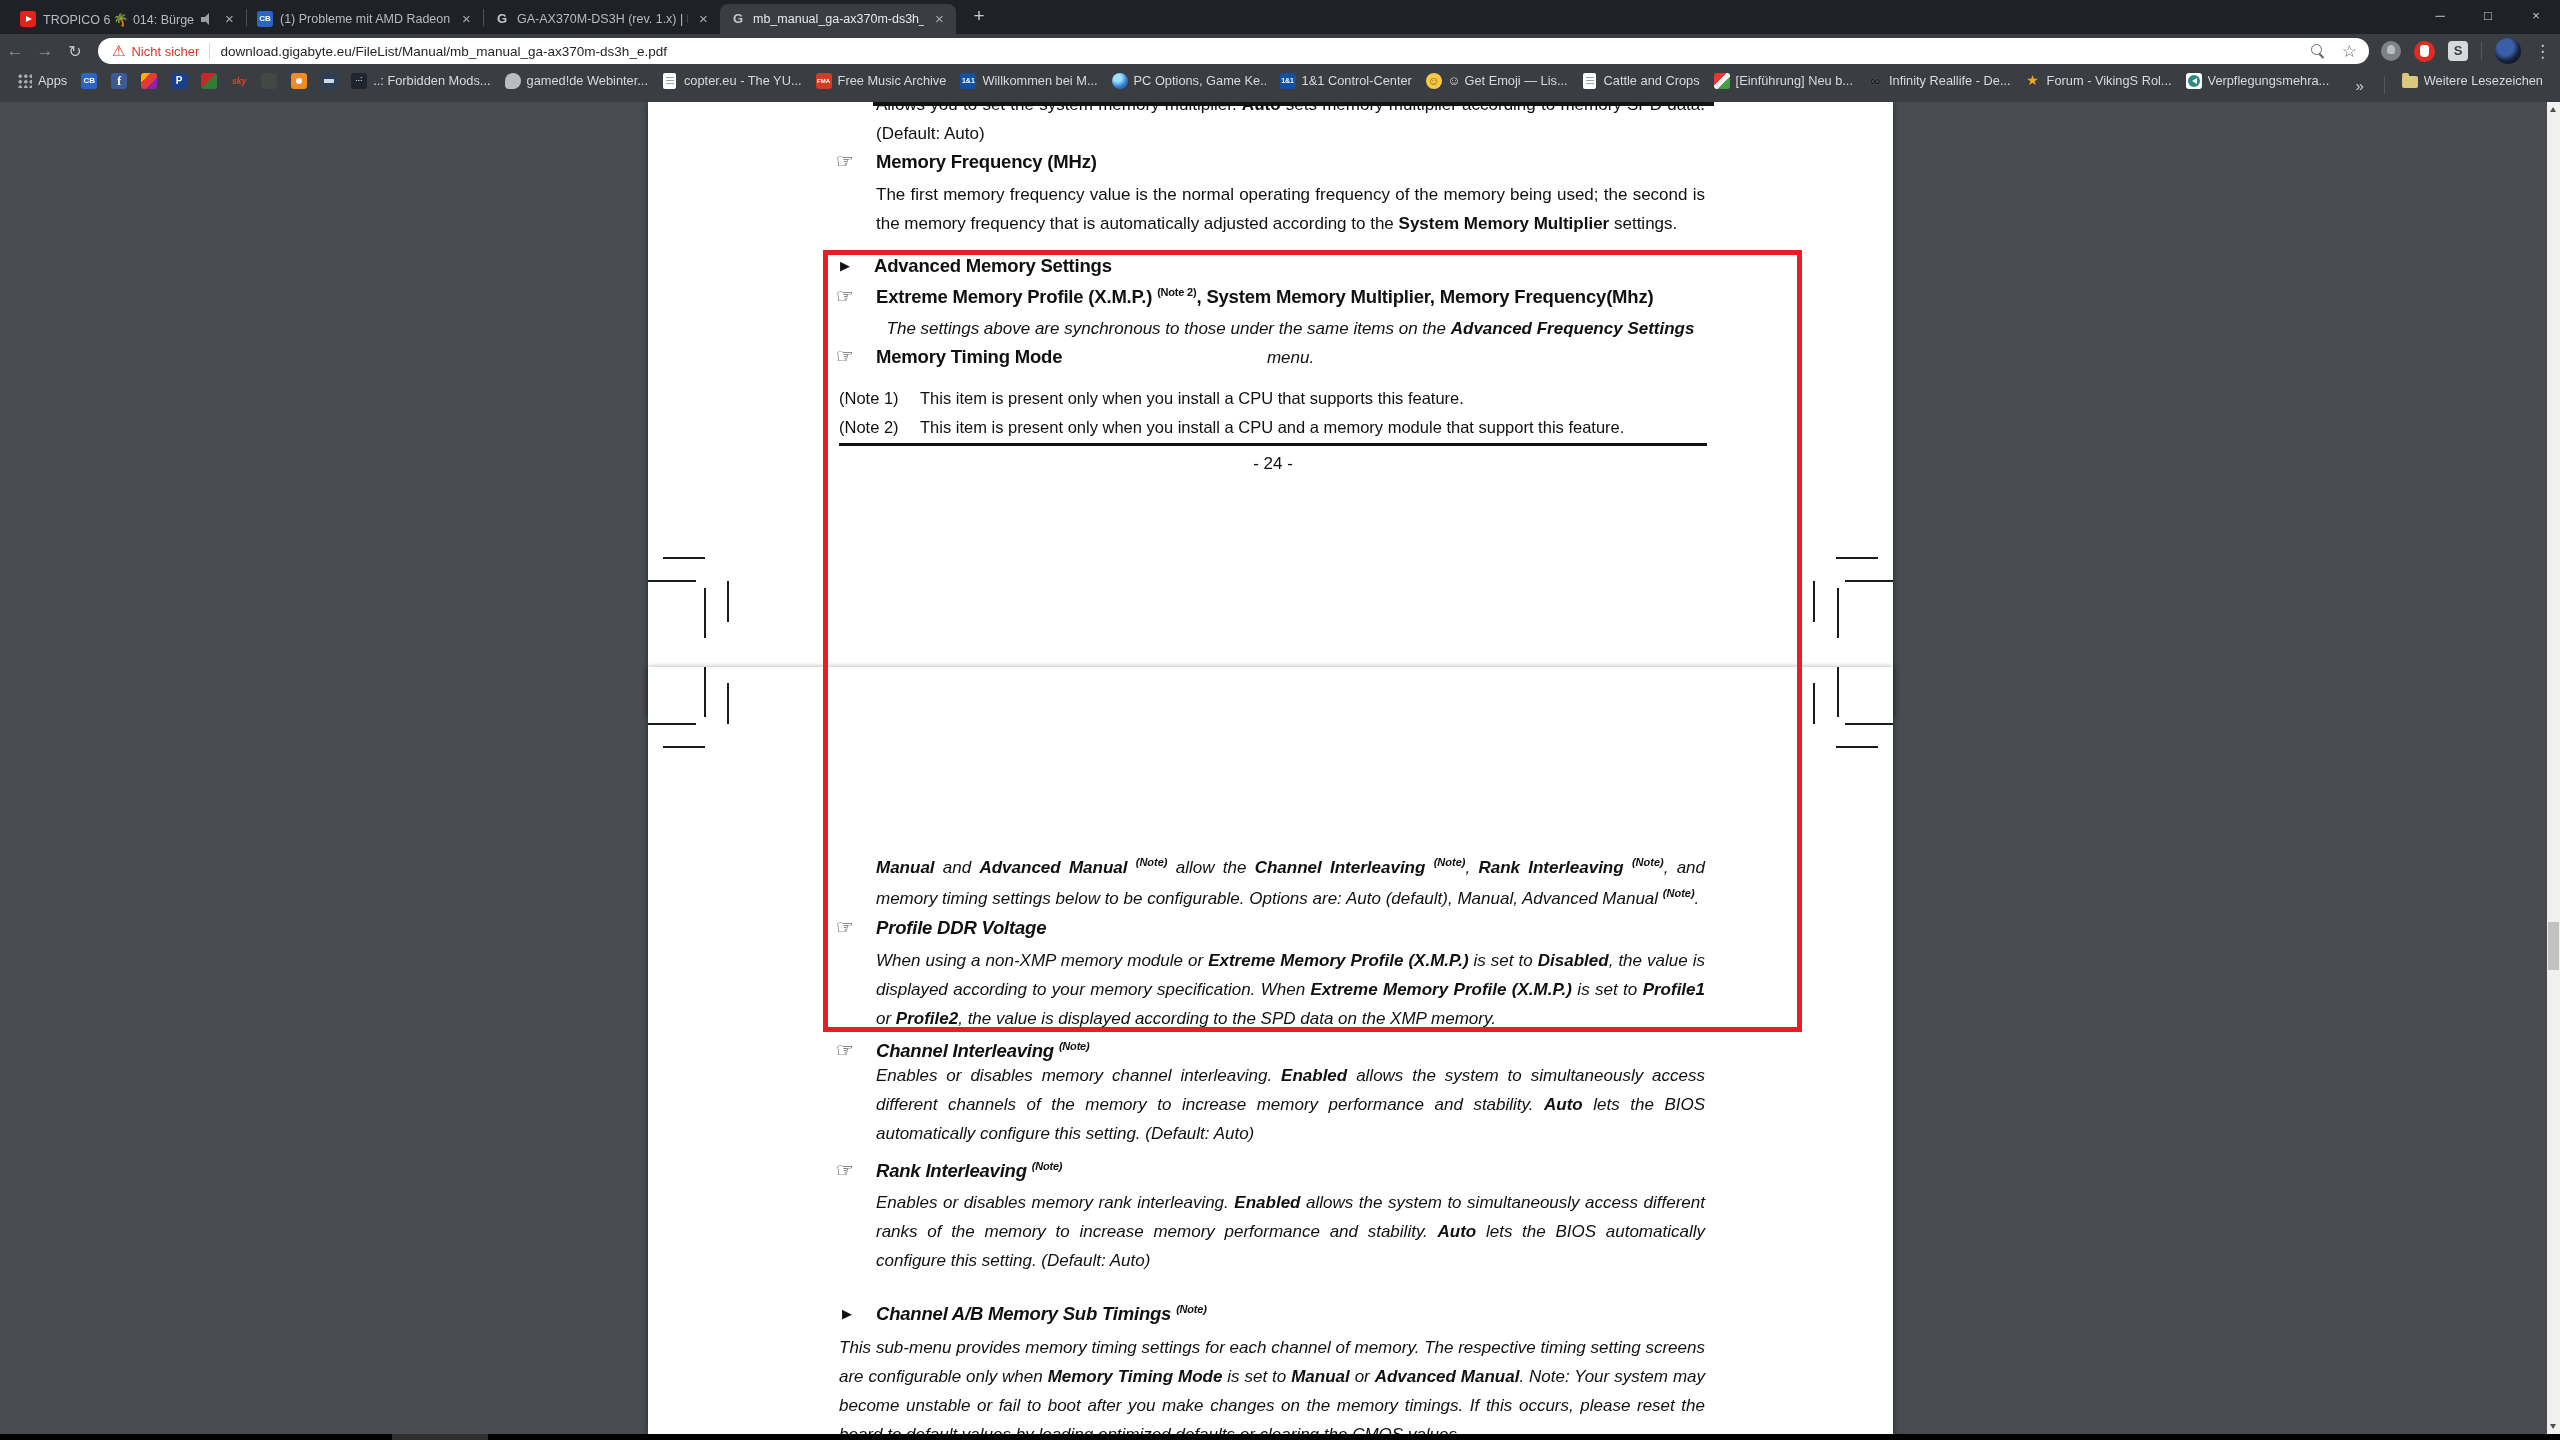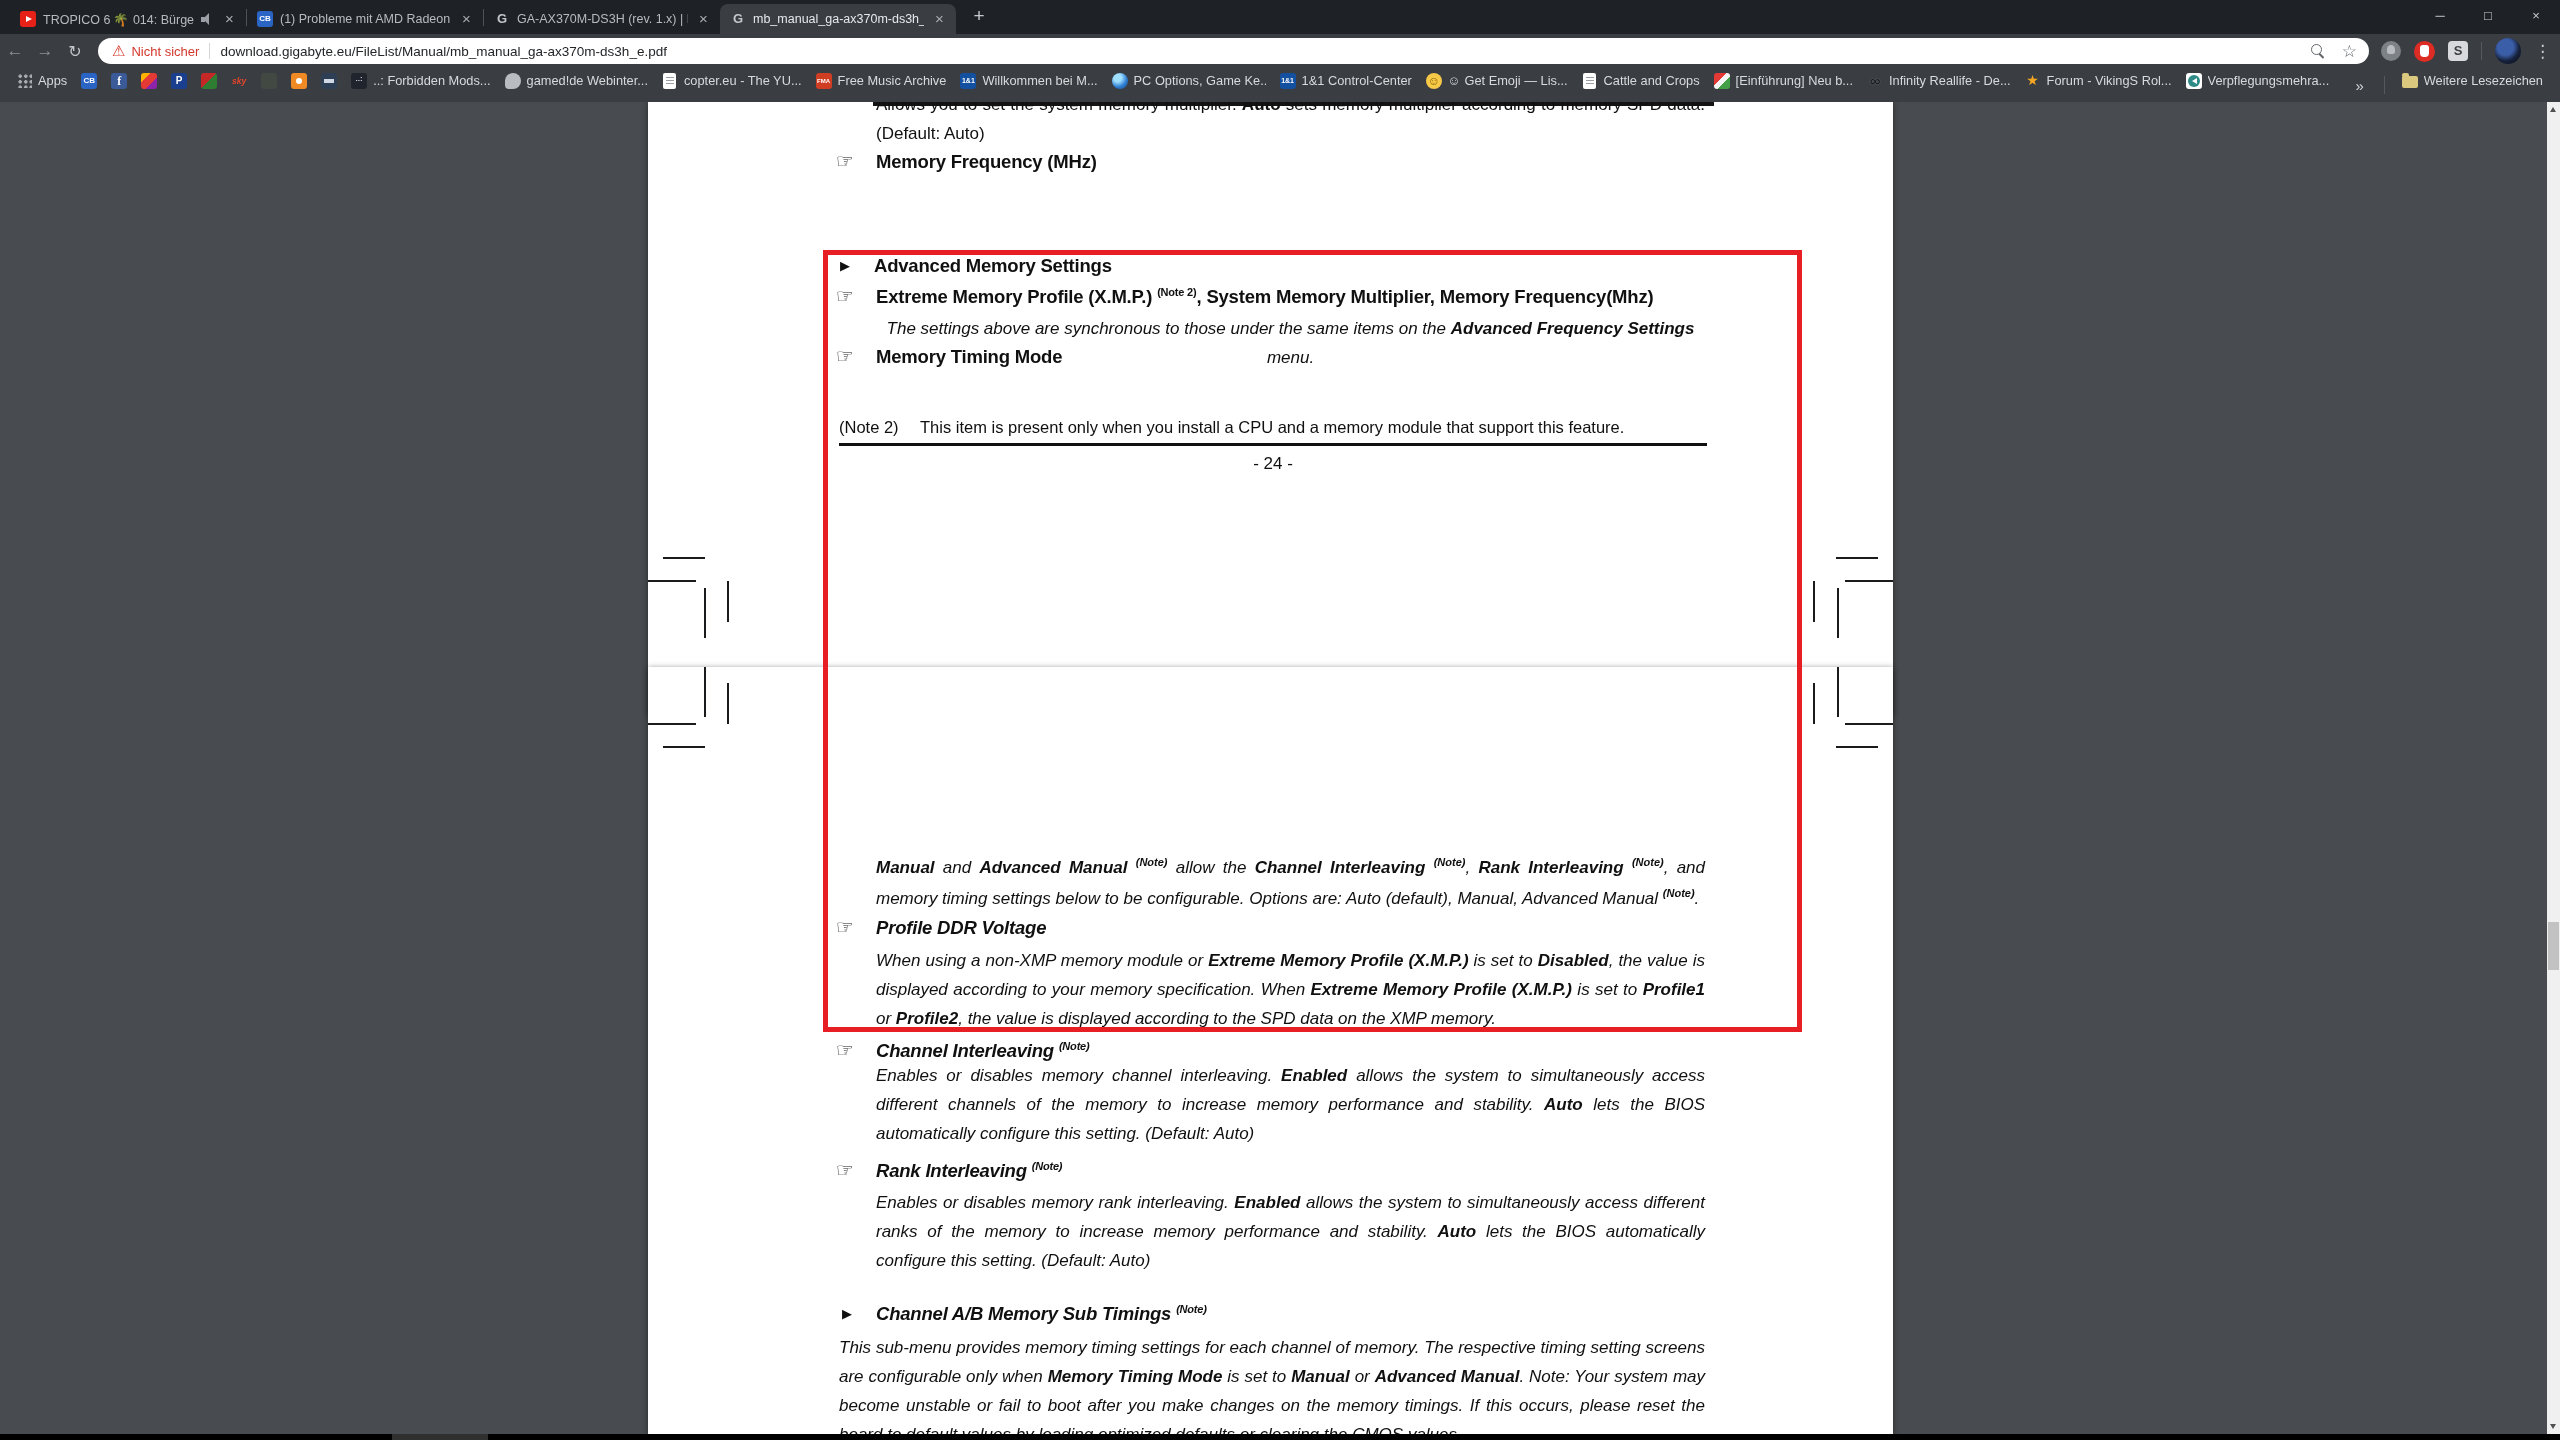--- a/index.html
+++ b/index.html
@@ -327,32 +327,37 @@
 
 <div class="viewport">
 
   <div class="page page1 pdftext">
     <div class="topline"></div>
     <div class="para" style="top:-12px"><span>Allows you to set the system memory multiplier. </span><span class="b">Auto</span><span> sets memory multiplier according to memory SPD data. (Default: Auto)</span></div>
     <div class="hrow" style="top:47px">
       <span class="hicon">☞</span>
       <span class="htext">Memory Frequency (MHz)</span>
     </div>
+    <div class="para" style="top:78px"><span>The first memory frequency value is the normal operating frequency of the memory being used; the second is the memory frequency that is automatically adjusted according to the </span><span class="b">System Memory Multiplier</span><span> settings.</span></div>
     <div class="hrow" style="top:153px">
       <span class="htri">▶</span>
       <span class="htext">Advanced Memory Settings</span>
     </div>
     <div class="hrow" style="top:182px">
       <span class="hicon">☞</span>
       <span class="htext"><span>Extreme Memory Profile (X.M.P.) </span><span class="sup">(Note 2)</span><span>, System Memory Multiplier, Memory Frequency(Mhz)</span></span>
     </div>
     <div class="para noj" style="top:212px"><span>The settings above are synchronous to those under the same items on the </span><span class="b">Advanced Frequency Settings</span><span> menu.</span></div>
     <div class="hrow" style="top:242px">
       <span class="hicon">☞</span>
       <span class="htext">Memory Timing Mode</span>
+    </div>
+    <div class="noterow" style="top:283px">
+      <span class="notelabel">(Note 1)</span>
+      <span>This item is present only when you install a CPU that supports this feature.</span>
     </div>
     <div class="noterow" style="top:312px">
       <span class="notelabel">(Note 2)</span>
       <span>This item is present only when you install a CPU and a memory module that support this feature.</span>
     </div>
     <div class="prule" style="top:341px"></div>
     <div class="pagenum" style="top:352px">- 24 -</div>
   </div>
 
   <div class="page page2 pdftext">

